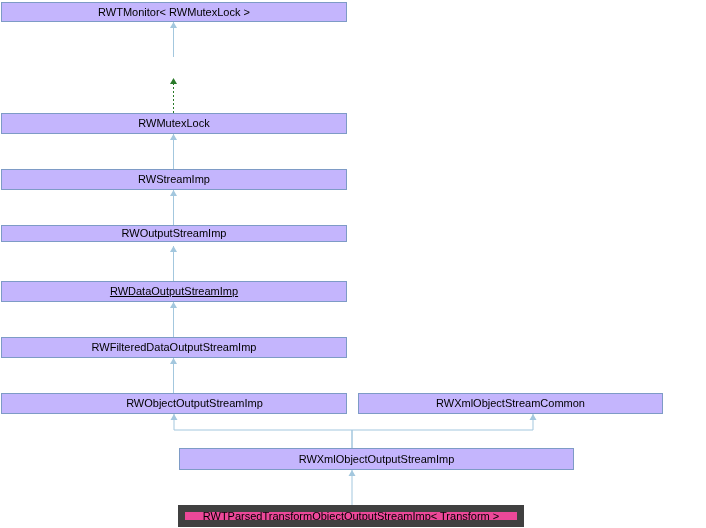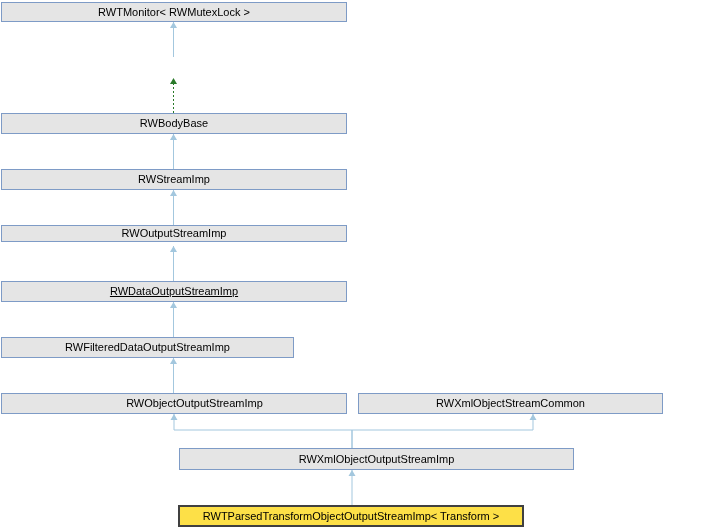--- a/index.html
+++ b/index.html
@@ -25,35 +25,35 @@
   .node-layer {
     position: absolute;
     left: 0;
     top: 0;
     width: 706px;
     height: 528px;
   }
   .node {
     position: absolute;
     box-sizing: border-box;
-    background: #e5e5e5;
+    background: #c4b5fd;
     border: 1px solid #7e9bc6;
     color: #000000;
     font-size: 11px;
     line-height: 1;
     display: flex;
     align-items: center;
     justify-content: center;
     white-space: nowrap;
     overflow: hidden;
     cursor: pointer;
   }
   .node.current {
-    background: #fde047;
-    border: 2px solid #404040;
+    background: #ec4899;
+    border: 7px solid #404040;
     cursor: default;
   }
 </style>
 </head>
 <body>
 
 <div class="canvas">
   <svg class="edge-layer" width="706" height="528" viewBox="0 0 706 528" xmlns="http://www.w3.org/2000/svg">
       <polyline points="173.5,57 173.5,22" fill="none" stroke="#a3c7de" stroke-width="1"></polyline>
       <polygon points="173.5,22 170,28 177,28" fill="#a3c7de"></polygon>
@@ -71,23 +71,23 @@
       <polygon points="173.5,358 170,364 177,364" fill="#a3c7de"></polygon>
       <polyline points="352,448 352,430 174,430 174,414" fill="none" stroke="#a3c7de" stroke-width="1"></polyline>
       <polygon points="174,414 170.5,420 177.5,420" fill="#a3c7de"></polygon>
       <polyline points="352,448 352,430 533,430 533,414" fill="none" stroke="#a3c7de" stroke-width="1"></polyline>
       <polygon points="533,414 529.5,420 536.5,420" fill="#a3c7de"></polygon>
       <polyline points="352,505 352,470" fill="none" stroke="#a3c7de" stroke-width="1"></polyline>
       <polygon points="352,470 348.5,476 355.5,476" fill="#a3c7de"></polygon>
     </svg>
   <div class="node-layer">
       <div class="node" style="left: 1px; top: 2px; width: 346px; height: 20px;">RWTMonitor&lt; RWMutexLock &gt;</div>
-      <div class="node" style="left: 1px; top: 113px; width: 346px; height: 21px;">RWBodyBase</div>
+      <div class="node" style="left: 1px; top: 113px; width: 346px; height: 21px;">RWMutexLock</div>
       <div class="node" style="left: 1px; top: 169px; width: 346px; height: 21px;">RWStreamImp</div>
       <div class="node" style="left: 1px; top: 225px; width: 346px; height: 17px;">RWOutputStreamImp</div>
       <div class="node" style="left: 1px; top: 281px; width: 346px; height: 21px; text-decoration: underline;">RWDataOutputStreamImp</div>
-      <div class="node" style="left: 1px; top: 337px; width: 293px; height: 21px;">RWFilteredDataOutputStreamImp</div>
+      <div class="node" style="left: 1px; top: 337px; width: 346px; height: 21px;">RWFilteredDataOutputStreamImp</div>
       <div class="node" style="left: 1px; top: 393px; width: 346px; height: 21px; padding-left: 41px;">RWObjectOutputStreamImp</div>
       <div class="node" style="left: 358px; top: 393px; width: 305px; height: 21px;">RWXmlObjectStreamCommon</div>
       <div class="node" style="left: 179px; top: 448px; width: 395px; height: 22px;">RWXmlObjectOutputStreamImp</div>
       <div class="node current" style="left: 178px; top: 505px; width: 346px; height: 22px;">RWTParsedTransformObjectOutputStreamImp&lt; Transform &gt;</div>
     </div>
 </div>
 
 </body></html>

